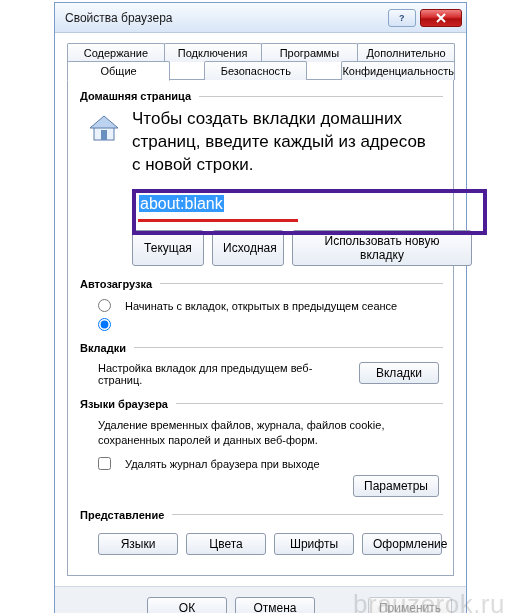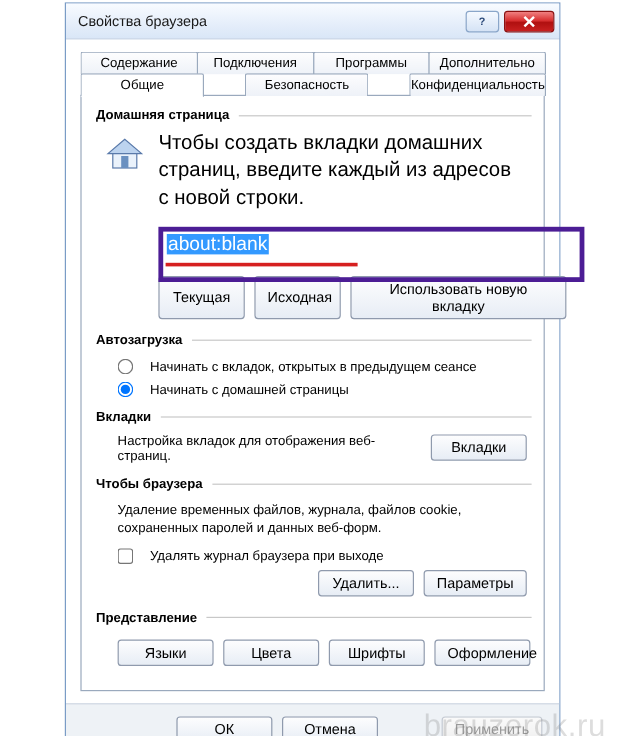--- a/index.html
+++ b/index.html
@@ -259,47 +259,45 @@
           <div class="group-rule">
             <span class="group-label">Автозагрузка</span>
             <span class="line"></span>
           </div>
           <label class="radio-row">
             <input type="radio" name="startup" style="">
             <span>Начинать с вкладок, открытых в предыдущем сеансе</span>
           </label>
           <label class="radio-row">
             <input type="radio" name="startup" checked="" style="">
-            <span>Начинать с домашней страницы</span>
           </label>
         </div>
 
         <div class="group">
           <div class="group-rule">
             <span class="group-label">Вкладки</span>
             <span class="line"></span>
           </div>
           <div class="tabs-section">
-            <div class="txt">Настройка вкладок для отображения веб-страниц.</div>
+            <div class="txt">Настройка вкладок для предыдущем веб-страниц.</div>
             <button class="btn">Вкладки</button>
           </div>
         </div>
 
         <div class="group">
           <div class="group-rule">
-            <span class="group-label">Чтобы браузера</span>
+            <span class="group-label">Языки браузера</span>
             <span class="line"></span>
           </div>
           <div class="sub-text">Удаление временных файлов, журнала, файлов cookie, сохраненных паролей и данных веб-форм.</div>
           <label class="check-row">
             <input type="checkbox" style="">
             <span>Удалять журнал браузера при выходе</span>
           </label>
           <div class="btnrow right">
-            <button class="btn">Удалить...</button>
             <button class="btn">Параметры</button>
           </div>
         </div>
 
         <div class="group" style="margin-bottom:2px;">
           <div class="group-rule">
             <span class="group-label">Представление</span>
             <span class="line"></span>
           </div>
           <div class="pres-row">

